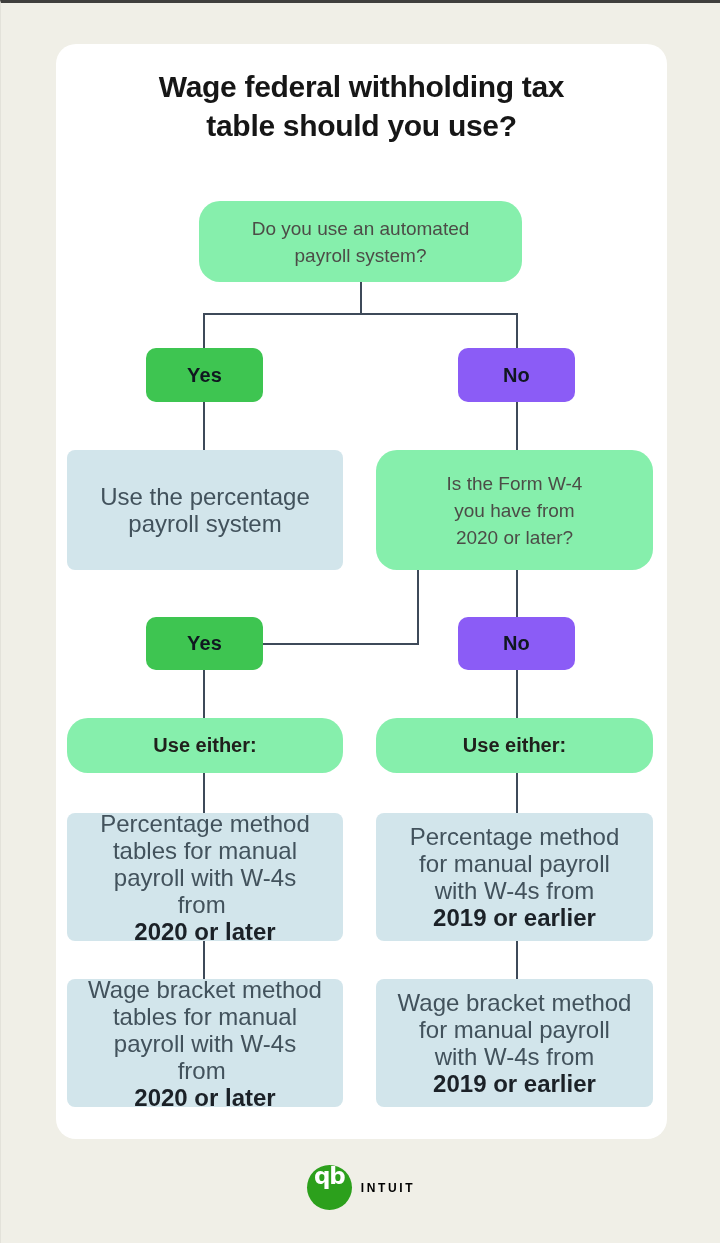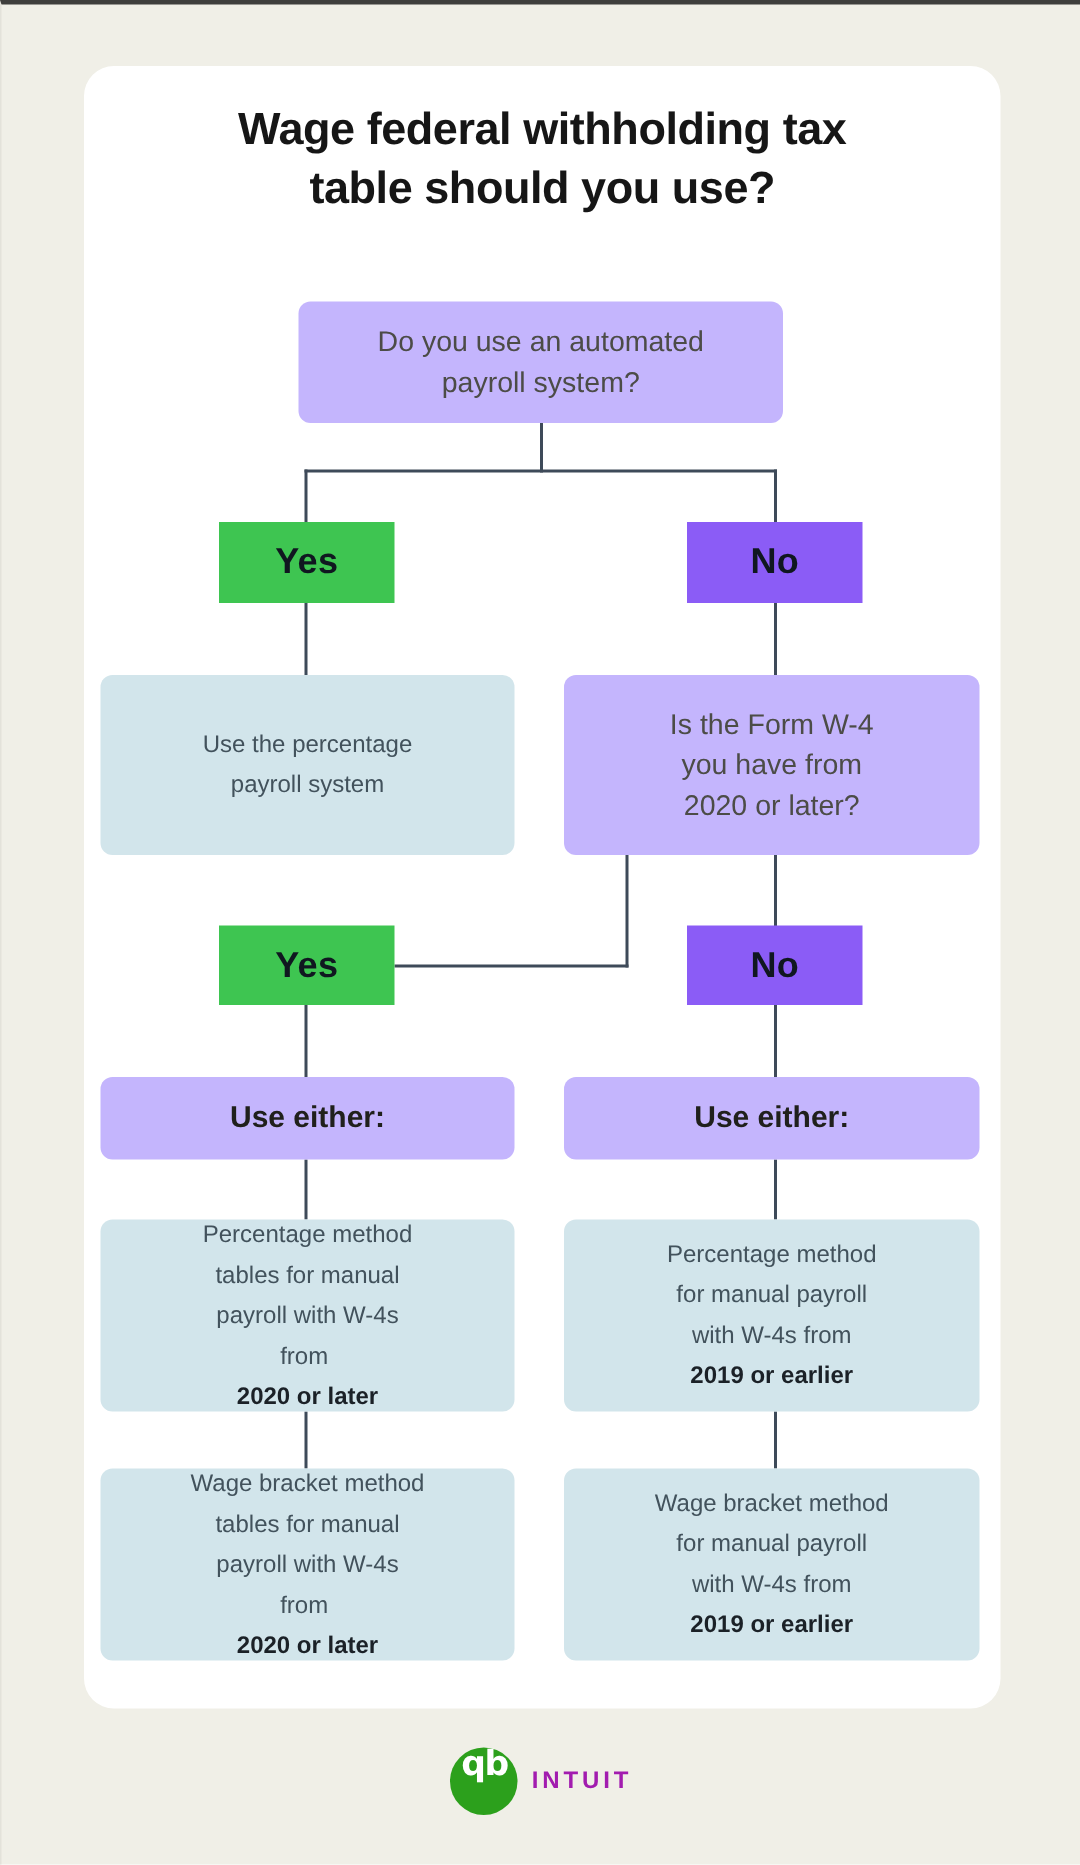--- a/index.html
+++ b/index.html
@@ -30,28 +30,28 @@
   .hline{ height:2px; }
 
   
   .node{
     position:absolute; z-index:2; display:flex; flex-direction:column;
     align-items:center; justify-content:center; text-align:center;
     border-radius:8px;
   }
   .node span{ display:block; }
 
-  .gray{ background:#c4b5fd; color:#4C4C47; font-size:19px; line-height:27px; }
-  .blue{ background:#D2E5EB; color:#42525C; font-size:16px; line-height:27px; }
+  .gray{ background:#86efac; color:#4C4C47; font-size:19px; line-height:27px;border-radius:21px; }
+  .blue{ background:#D2E5EB; color:#42525C; font-size:24px; line-height:27px; }
   .tail-normal:not(:empty)::after{ content:" "; white-space:pre; }
   .tail-bold{ font-weight:bold; color:#1B2127; }
 
   .pill{
-    font-weight:bold; font-size:24px; color:#101720;
-    border-radius:0; letter-spacing:0.2px;
+    font-weight:bold; font-size:20px; color:#101720;
+    border-radius:10px; letter-spacing:0.2px;
   }
   .pill.green{ background:#3EC551; }
   .pill.orange{ background:#8b5cf6; }
 
   .use-either{ font-weight:bold; color:#20201C; font-size:20px; }
 
   
   .footer{
     position:absolute; left:0; top:1162px; width:720px;
     display:flex; align-items:center; justify-content:center; gap:9px;
@@ -59,21 +59,21 @@
   .qb-circle{
     width:45px; height:45px; border-radius:50%;
     background:#2CA01C; display:flex; align-items:flex-start; justify-content:center;
   }
   .qb-circle span{
     color:#ffffff; font-weight:bold; font-size:23px; line-height:1;
     font-family:"DejaVu Sans", sans-serif; letter-spacing:-1px; padding-bottom:2px;
   }
   .brand{ display:flex; flex-direction:column; align-items:flex-start; }
   .brand-top{
-    font-size:16px; font-weight:bold; letter-spacing:2.6px; color:#a21caf;
+    font-size:12px; font-weight:bold; letter-spacing:2.6px; color:#000000;
   }
   .brand-bottom{
     font-size:24px; font-weight:bold; letter-spacing:-0.4px; color:#201F1B;
     margin-top:-1px;
   }
 </style>
 </head>
 <body>
 
 <div class="canvas">

